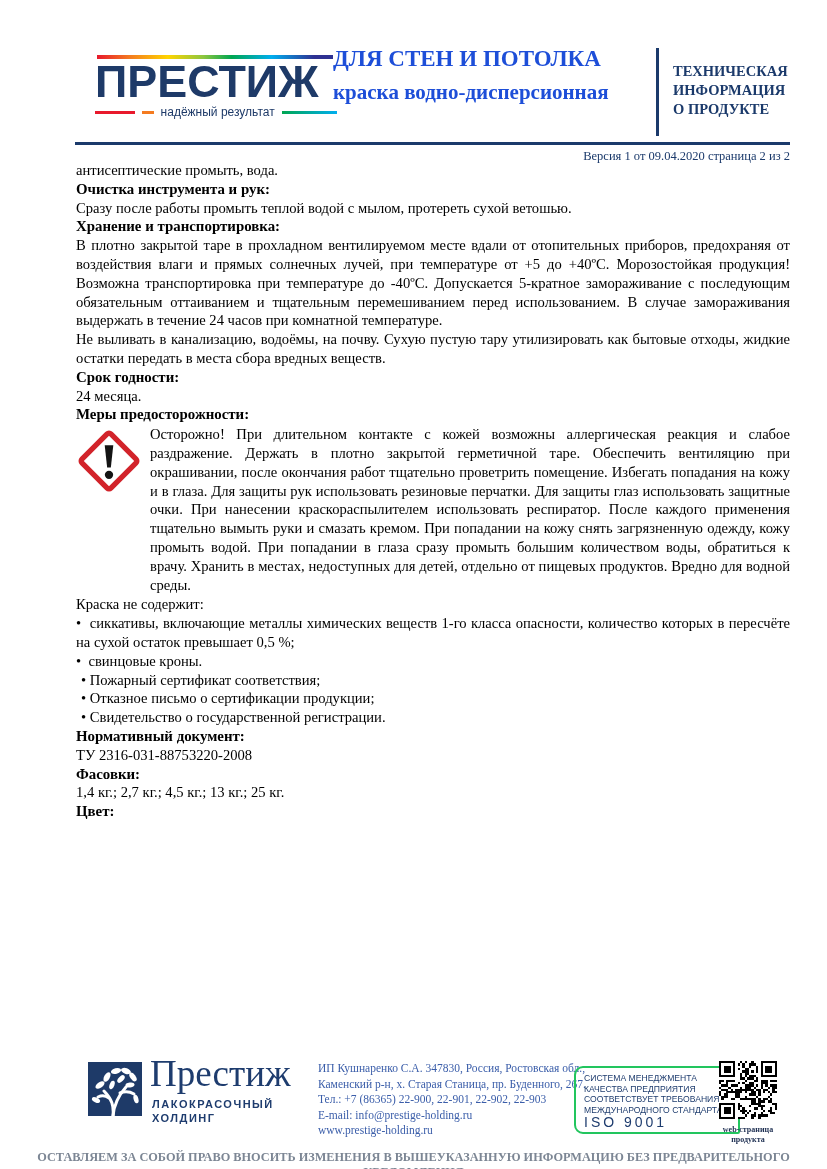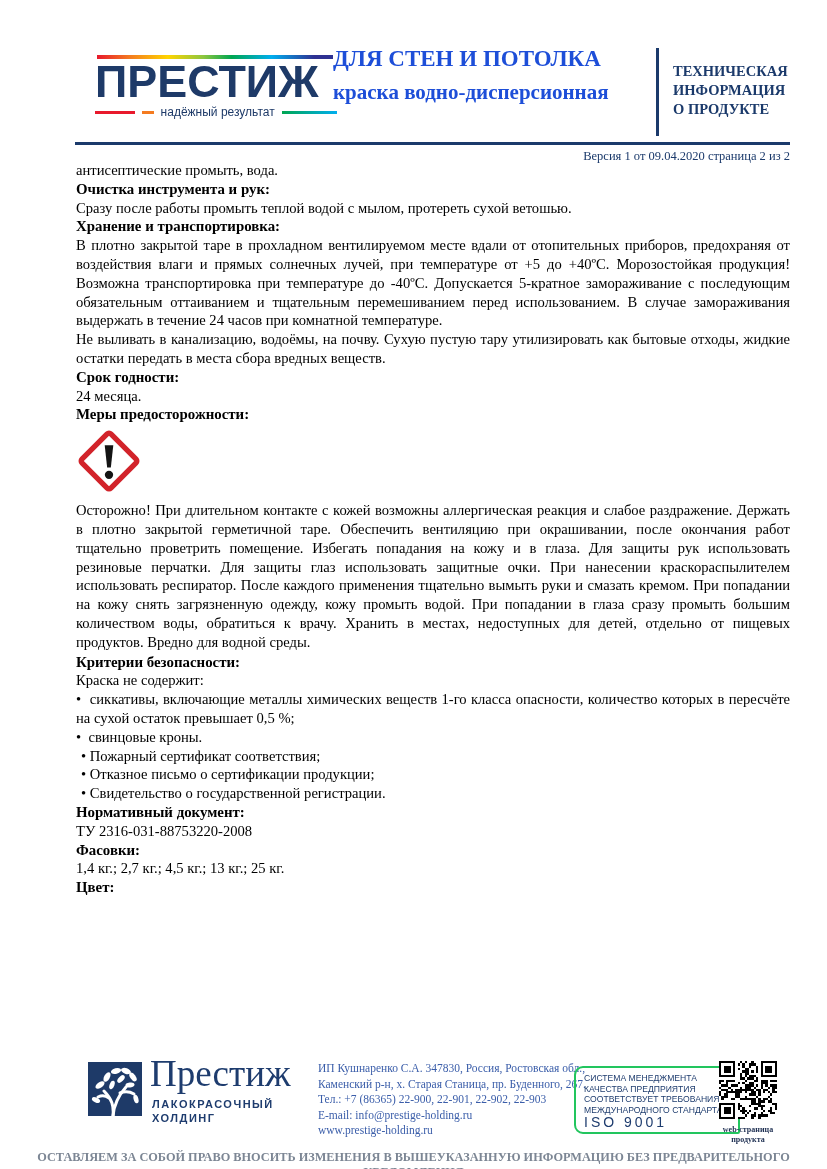--- a/index.html
+++ b/index.html
@@ -28,21 +28,21 @@
 
   .header-rule{position:absolute;left:75px;top:142px;width:715px;height:3px;background:#1b3a6b;}
   .version-line{position:absolute;right:37px;top:149px;font-size:12.5px;color:#1b3a6b;}
 
   
   .doc-body{position:absolute;left:76px;top:161px;width:714px;font-size:14.6px;}
   .doc-body p,.doc-body h3{margin:0;line-height:18.8px;font-size:14.6px;}
   .doc-body h3{font-weight:bold;font-size:14.9px;}
   .justify,.bullet-justify{text-align:justify;}
   .bullet2{padding-left:5px;}
-  .warn{display:flex;align-items:flex-start;margin:1px 0;flex-direction:column;}
+  .warn{display:flex;align-items:flex-start;margin:1px 0;}
   .warn-icon{flex:0 0 74px;padding-top:2px;}
   .warn-text{flex:1;text-align:justify;line-height:18.5px;}
 
   
   .tree-logo{position:absolute;left:88px;top:1062px;}
   .footer-brand{position:absolute;left:150px;top:1054px;color:#1e3c6e;}
   .footer-brand-name{font-size:37px;line-height:40px;}
   .footer-brand-sub{font-family:"Liberation Sans",sans-serif;font-weight:bold;font-size:11px;
     letter-spacing:1.5px;line-height:14px;margin-top:3px;margin-left:2px;}
   .footer-address{position:absolute;left:318px;top:1061px;color:#3a5da9;font-size:11.5px;line-height:15.6px;}
@@ -100,21 +100,20 @@
       <div class="warn">
         <span class="warn-icon">
   <svg width="66" height="68" viewBox="0 0 100 100" aria-hidden="true">
     <rect x="19" y="19" width="62" height="62" rx="4" fill="#fff" stroke="#d2232a" stroke-width="8" transform="rotate(45 50 50)"></rect>
     <path d="M43.5 26 L56.5 26 L52.8 60 L47.2 60 Z" fill="#141414"></path>
     <circle cx="50" cy="71" r="6.3" fill="#141414"></circle>
   </svg>
 </span>
         <p class="warn-text">Осторожно! При длительном контакте с кожей возможны аллергическая реакция и слабое раздражение. Держать в плотно закрытой герметичной таре. Обеспечить вентиляцию при окрашивании, после окончания работ тщательно проветрить помещение. Избегать попадания на кожу и в глаза. Для защиты рук использовать резиновые перчатки. Для защиты глаз использовать защитные очки. При нанесении краскораспылителем использовать респиратор. После каждого применения тщательно вымыть руки и смазать кремом.  При попадании на кожу снять загрязненную одежду, кожу промыть водой. При попадании в глаза сразу промыть большим количеством воды, обратиться к врачу. Хранить в местах, недоступных для детей, отдельно от пищевых продуктов. Вредно для водной среды.</p>
       </div>
-      <h3 class="hd">Критерии безопасности:</h3>
       <p class="text">Краска не содержит:</p>
       <p class="bullet-justify">•&nbsp;&nbsp;сиккативы, включающие металлы химических веществ 1-го класса опасности, количество которых в пересчёте на сухой остаток превышает 0,5 %;</p>
       <p class="bullet">•&nbsp;&nbsp;свинцовые кроны.</p>
       <p class="bullet2">•&nbsp;Пожарный сертификат соответствия;</p>
       <p class="bullet2">•&nbsp;Отказное письмо о сертификации продукции;</p>
       <p class="bullet2">•&nbsp;Свидетельство о государственной регистрации.</p>
       <h3 class="hd">Нормативный документ:</h3>
       <p class="text">ТУ 2316-031-88753220-2008</p>
       <h3 class="hd">Фасовки:</h3>
       <p class="text">1,4 кг.; 2,7 кг.; 4,5 кг.; 13 кг.; 25 кг.</p>

